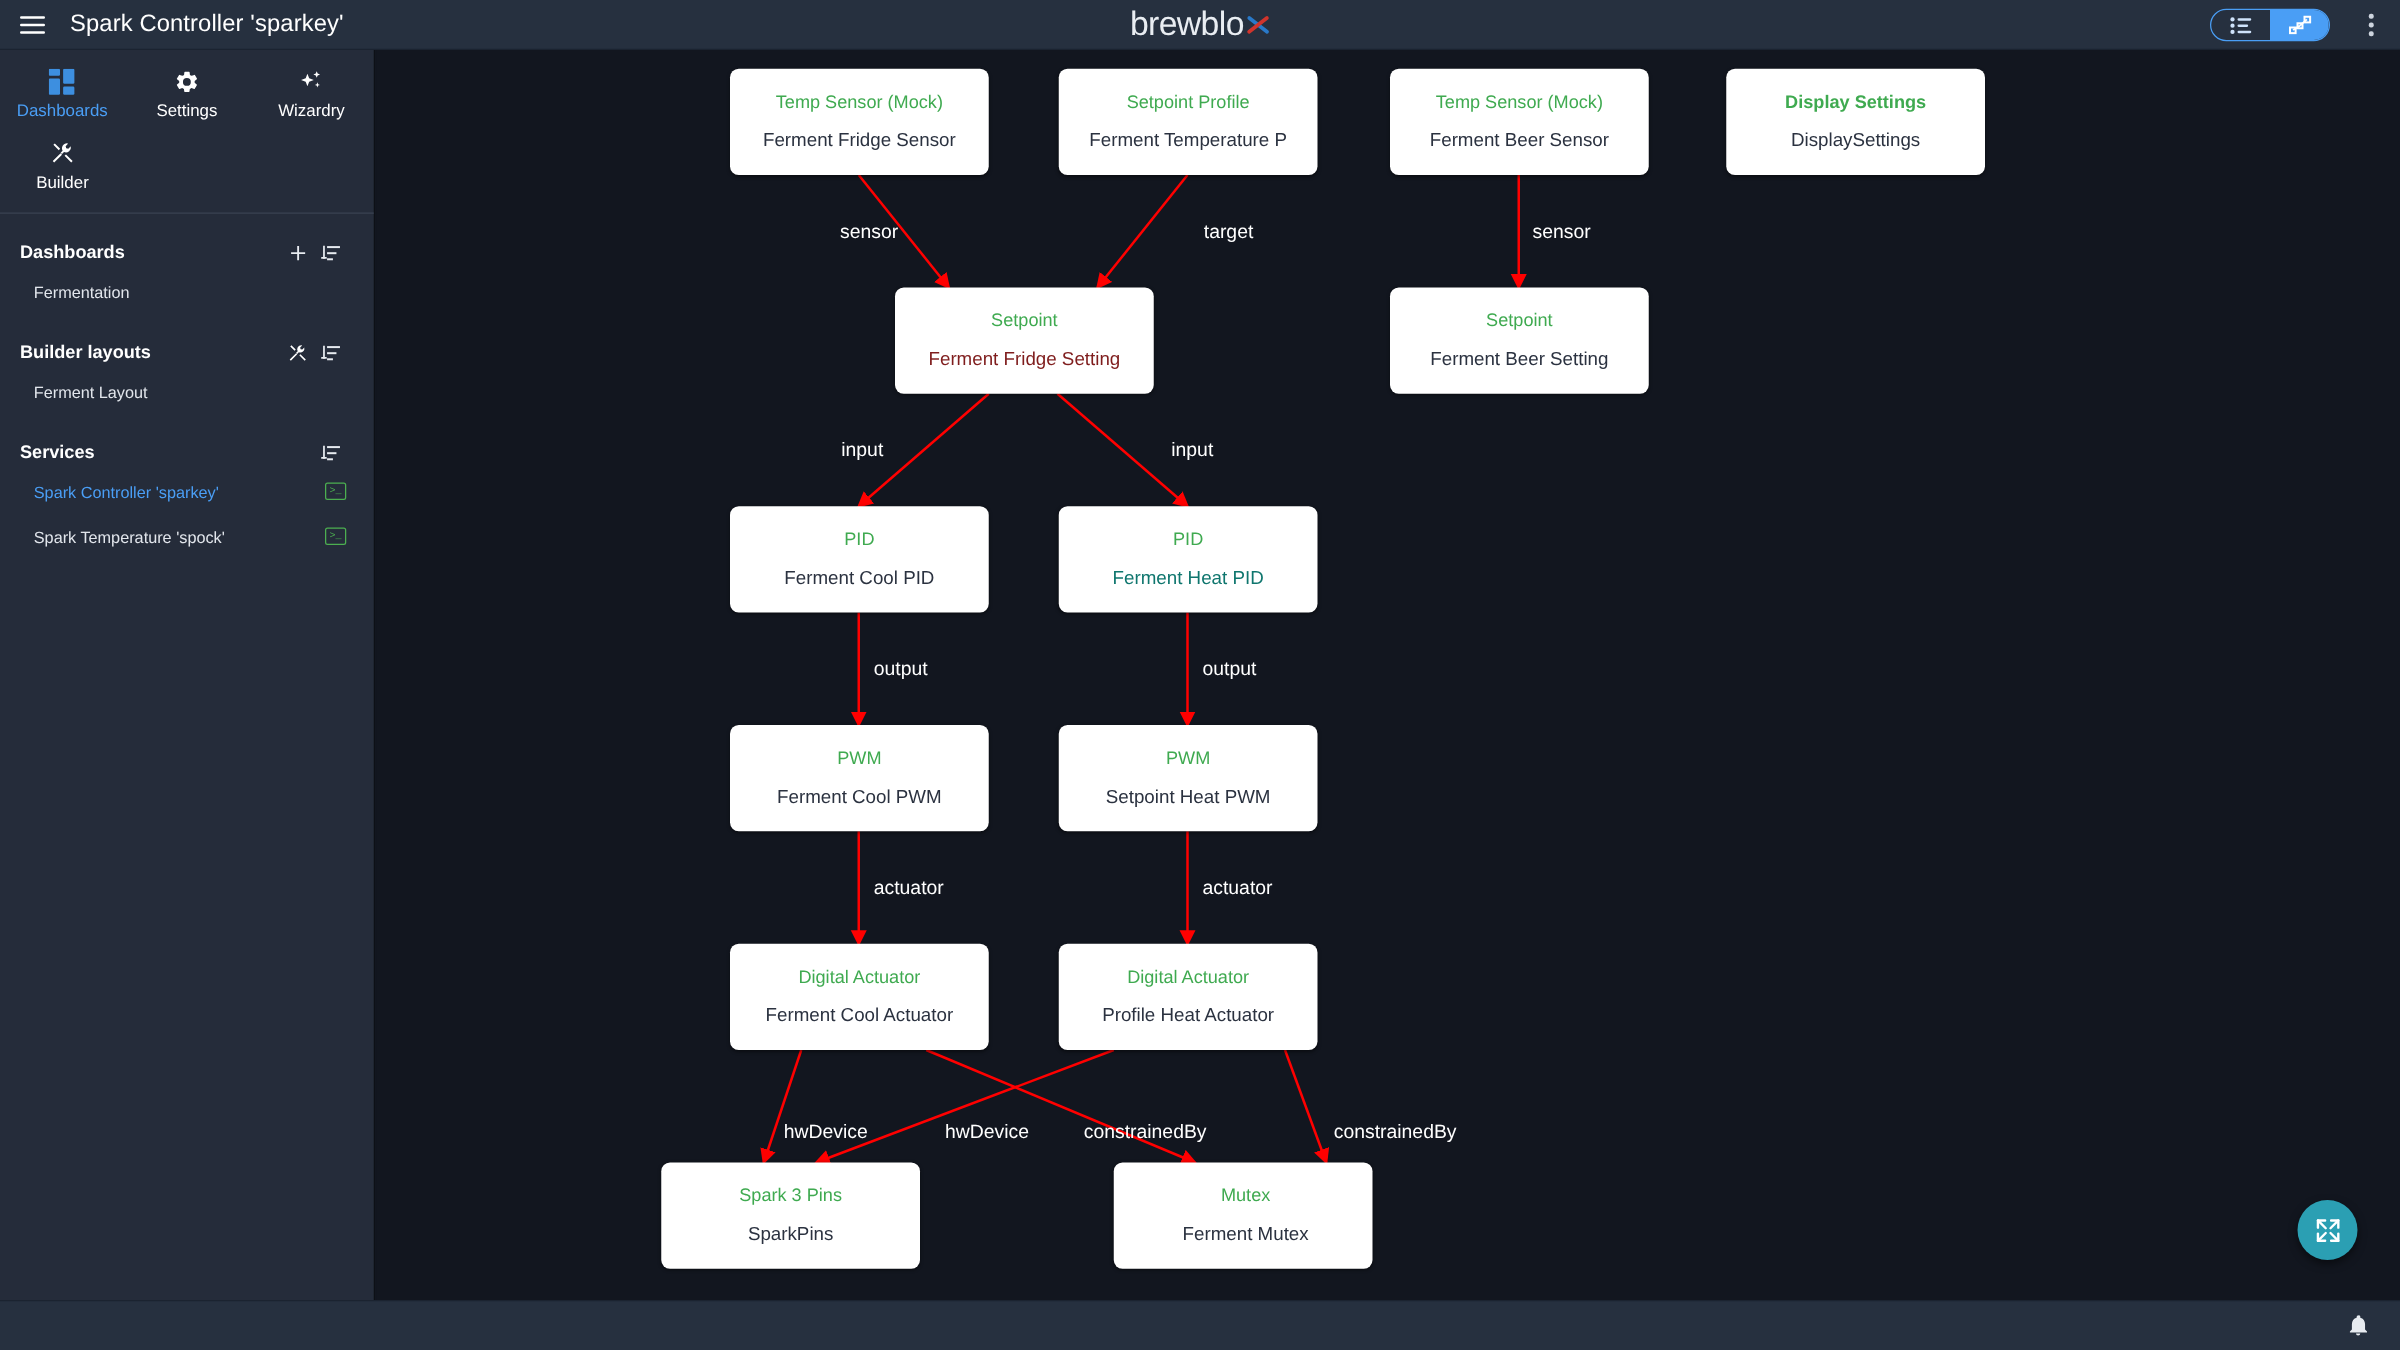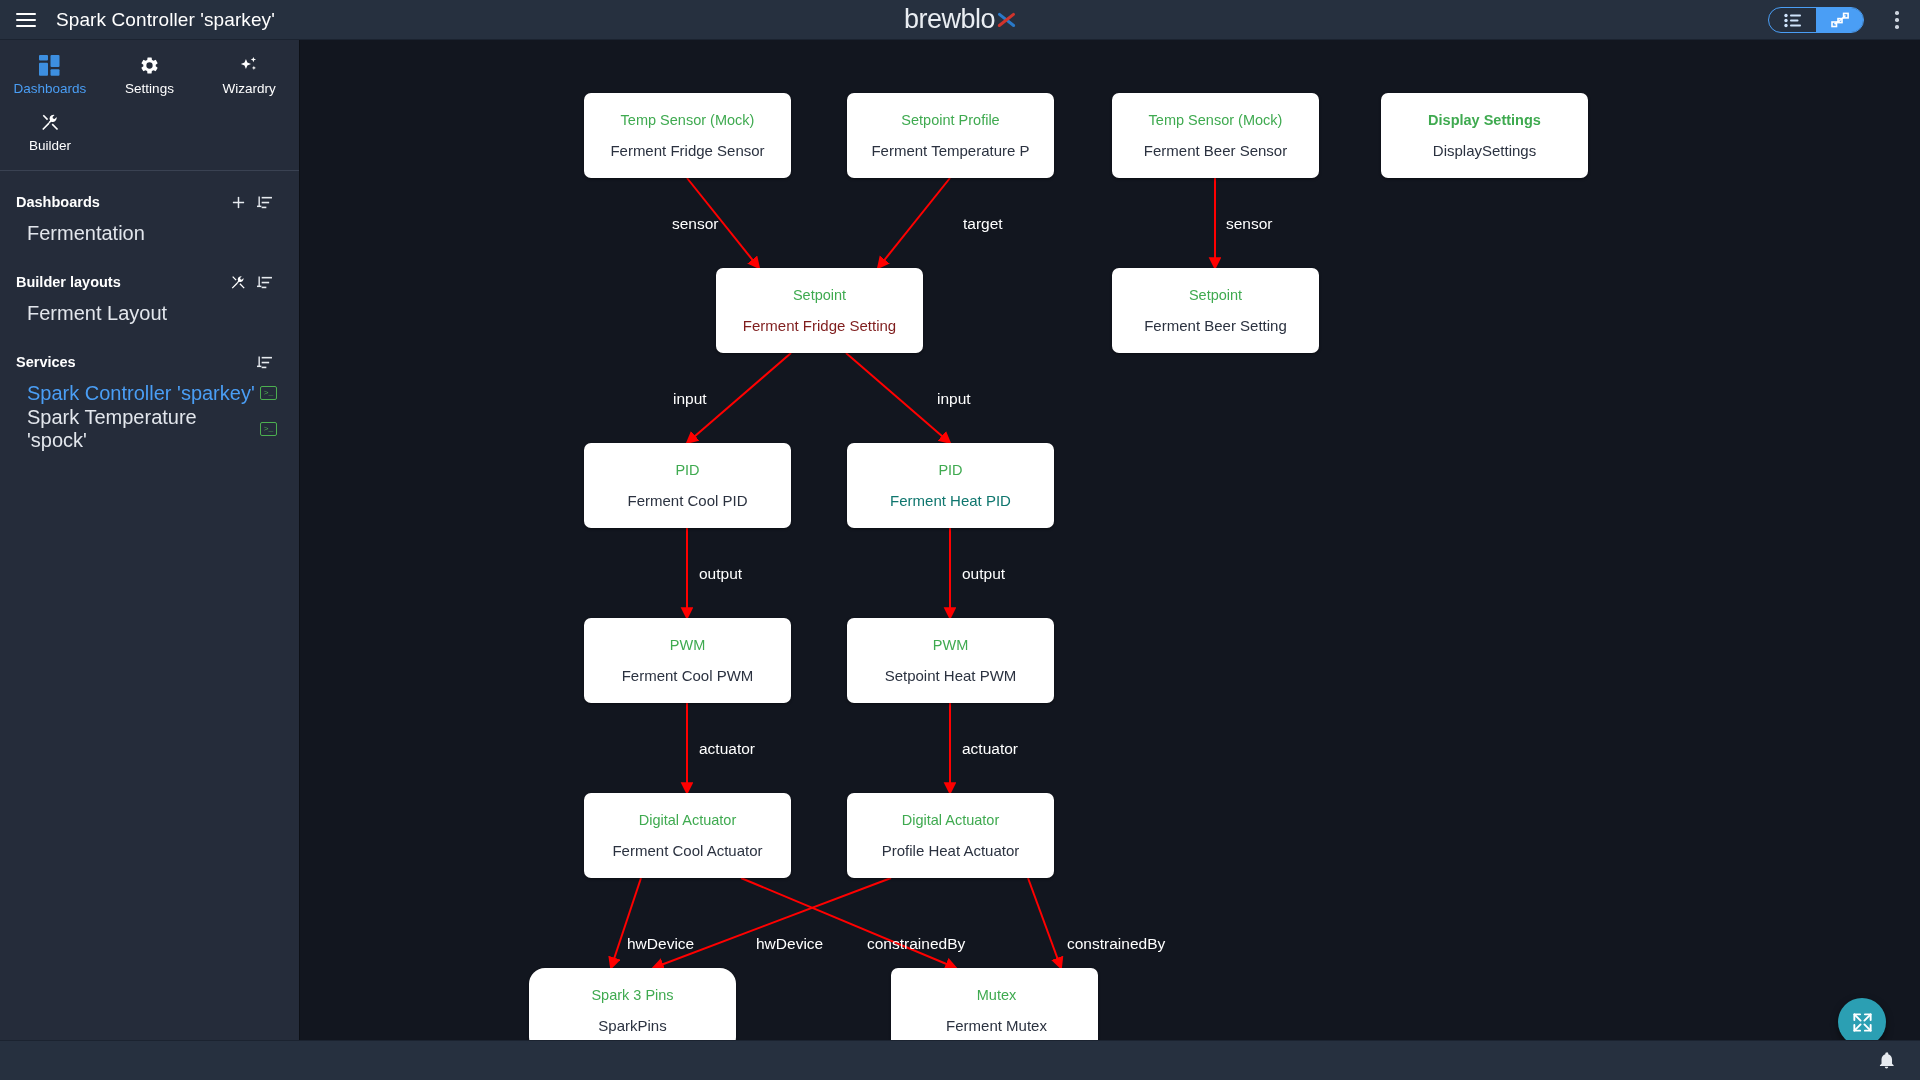--- a/index.html
+++ b/index.html
@@ -46,29 +46,29 @@
     align-items:center; gap:5px; cursor:pointer;}
   .nav-item .lbl{ font-size:13.5px; color:#ffffff; }
   .nav-item.active .lbl{ color:#4a9ef5; }
   .nav-ico{ height:22px; display:flex; align-items:center; justify-content:center;}
 
   .sect{ margin-top:18px;}
   .sect-head{ display:flex; align-items:center; height:26px; padding:0 22px 0 16px;}
   .sect-head .t{ font-size:14.5px; font-weight:bold; color:#ffffff; flex:1;}
   .sect-head .act{ width:26px; height:22px; display:flex; align-items:center; justify-content:center; cursor:pointer;}
   .sect-item{ height:36px; display:flex; align-items:center; padding:0 22px 0 27px; cursor:pointer;}
-  .sect-item .t{ font-size:20px; color:#e2e6ec; flex:1;}
+  .sect-item .t{ font-size:13px; color:#e2e6ec; flex:1;}
   .sect-item.link .t{ color:#4a9ef5;}
   .term-badge{ width:17px; height:14px; border:1.5px solid #4caf50; border-radius:2px;
      display:flex; align-items:center; justify-content:center; color:#4caf50; font-size:8px;
      font-family:"Liberation Mono", monospace; line-height:1;}
 
   
   #canvas{ position:absolute; top:40px; left:301px; width:1619px; height:1000px;
-    background:#12161f; overflow:hidden;margin-top:38px;}
+    background:#12161f; overflow:hidden;}
   #edges{ position:absolute; top:0; left:0; width:1619px; height:1000px;}
   .node{
     position:absolute; background:#ffffff; border-radius:7px;
     display:flex; flex-direction:column; align-items:center; justify-content:center;
     box-shadow:0 1px 3px rgba(0,0,0,.45); cursor:pointer; overflow:hidden; padding:0 8px;
   }
   .node .type{ color:#3faa50; font-size:14.5px; line-height:1; margin-bottom:16px; white-space:nowrap;}
   .node .name{ color:#2b3240; font-size:15px; line-height:1; white-space:nowrap;}
   .edge-label{ position:absolute; color:#ffffff; font-size:15.5px; white-space:nowrap;}
 
@@ -314,21 +314,21 @@
         <div class="name" style="color: rgb(43, 50, 64);">Setpoint Heat PWM</div>
       </div>
       <div class="node" style="left: 283px; top: 715px; width: 207px; height: 85px;">
         <div class="type" style="color: rgb(63, 170, 80);">Digital Actuator</div>
         <div class="name" style="color: rgb(43, 50, 64);">Ferment Cool Actuator</div>
       </div>
       <div class="node" style="left: 546px; top: 715px; width: 207px; height: 85px;">
         <div class="type" style="color: rgb(63, 170, 80);">Digital Actuator</div>
         <div class="name" style="color: rgb(43, 50, 64);">Profile Heat Actuator</div>
       </div>
-      <div class="node" style="left: 228px; top: 890px; width: 207px; height: 85px; border-radius: 16px;">
+      <div class="node" style="left: 228px; top: 890px; width: 207px; height: 85px;">
         <div class="type" style="color: rgb(63, 170, 80);">Spark 3 Pins</div>
         <div class="name" style="color: rgb(43, 50, 64);">SparkPins</div>
       </div>
       <div class="node" style="left: 590px; top: 890px; width: 207px; height: 85px; padding-left: 12px;">
         <div class="type" style="color: rgb(63, 170, 80);">Mutex</div>
         <div class="name" style="color: rgb(43, 50, 64);">Ferment Mutex</div>
       </div>
     </div>
   <div id="labels">
       <div class="edge-label" style="left: 371px; top: 137px;">sensor</div>

